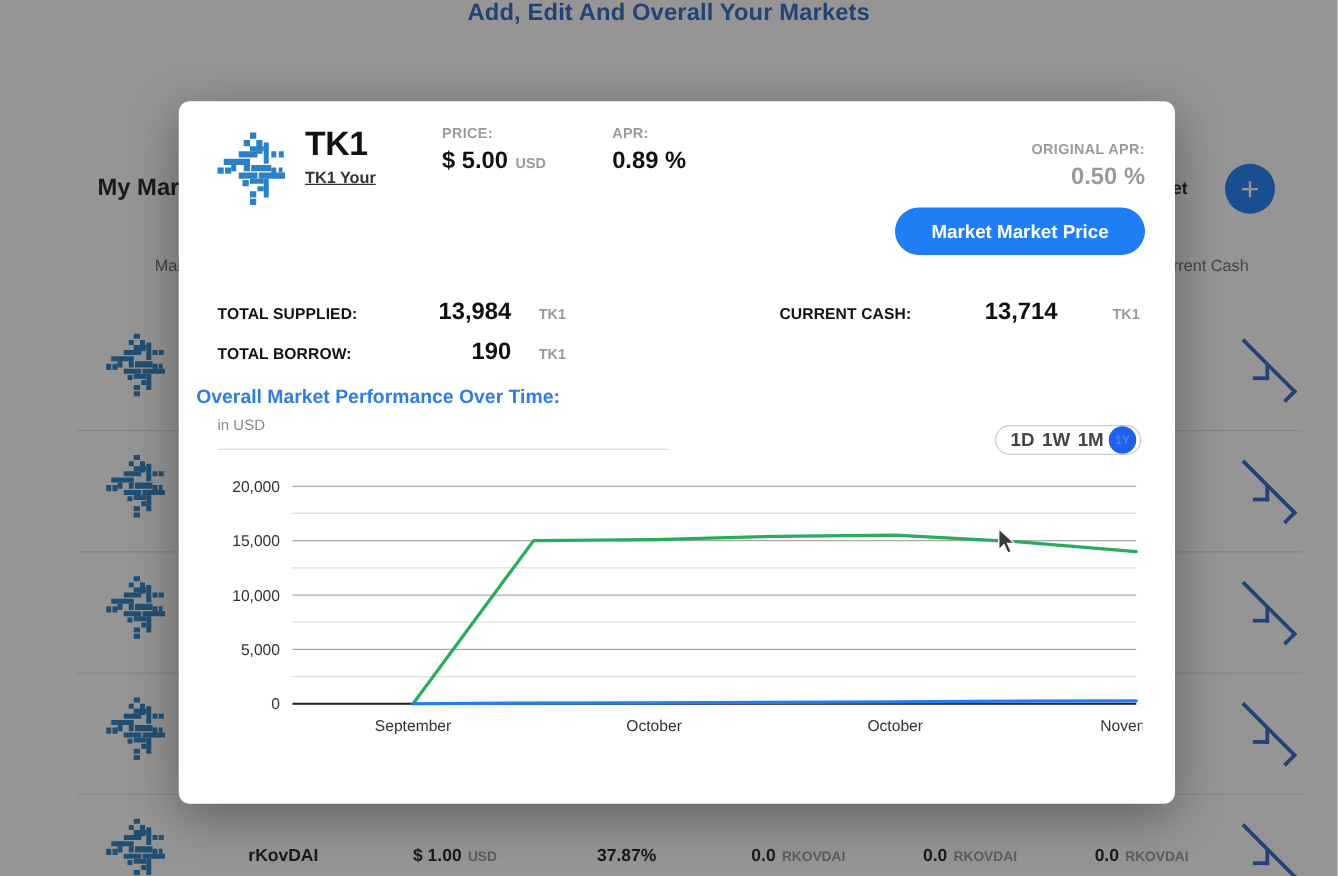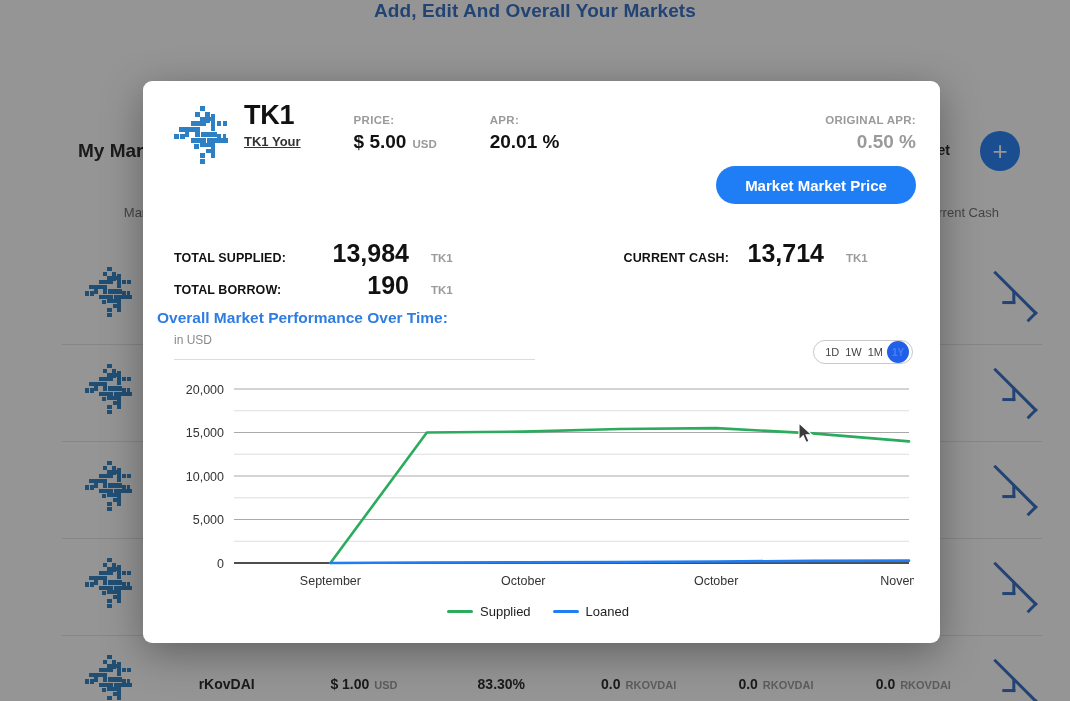--- a/index.html
+++ b/index.html
@@ -85,21 +85,21 @@
     box-shadow: 0 10px 40px rgba(0,0,0,.35);
     overflow: hidden;
   }
   #m-head { position: absolute; left: 31px; top: 20px; display: flex; align-items: flex-start; }
   #m-logo { margin-right: 12px; margin-top: 5px; }
   #m-name { font-size: 27px; font-weight: 700; color: #111; line-height: 1.05; letter-spacing: -.3px; }
   #m-addr {
     font-size: 13px; font-weight: 700; color: #333;
     text-decoration: underline; margin-top: 5px; display: inline-block;
   }
-  .m-stat { margin-left: 53px; margin-top: 13px; }
+  .m-stat { margin-left: 53px; }
   .m-stat .lbl { font-size: 11.5px; font-weight: 600; color: #9a9a9a; letter-spacing: .3px; }
   .m-stat .val { font-size: 19px; font-weight: 700; color: #111; margin-top: 5px; white-space: nowrap; }
   .m-stat .val .u { font-size: 11.5px; font-weight: 600; color: #9a9a9a; margin-left: 6px; }
 
   #m-origapr {
     position: absolute; right: 24px; top: 33px; text-align: right;
   }
   #m-origapr .lbl { font-size: 11.5px; font-weight: 600; color: #9a9a9a; letter-spacing: .3px; }
   #m-origapr .val { font-size: 19px; font-weight: 700; color: #9a9a9a; margin-top: 5px; }
 
@@ -108,26 +108,26 @@
     width: 200px; height: 38px; border: none; border-radius: 19px;
     background: #1f7ef6; color: #fff;
     font-family: inherit; font-size: 15px; font-weight: 600;
     cursor: pointer;
   }
 
   .kv {
     position: absolute; display: flex; align-items: baseline;
   }
   .kv .k { font-size: 12.5px; font-weight: 700; color: #111; letter-spacing: .1px; }
-  .kv .v { font-size: 25px; font-weight: 700; color: #111; }
+  .kv .v { font-size: 19px; font-weight: 700; color: #111; }
   .kv .u { font-size: 11.5px; font-weight: 600; color: #9a9a9a; }
 
   #kv1 { left: 31px; top: 158px; }
   #kv2 { left: 31px; top: 190px; }
-  #kv3 { left: 466px; top: 158px; }
+  #kv3 { left: 466px; top: 158px; gap: 22px; }
   #kv4 { left: 466px; top: 190px; }
   #kv1 .k, #kv2 .k { width: 140px; }
   #kv3 .k, #kv4 .k { width: 120px; text-align: right; }
   #kv1 .v, #kv2 .v { width: 95px; text-align: right; }
   #kv3 .v, #kv4 .v { width: 95px; text-align: right; }
   #kv1 .u, #kv2 .u { margin-left: 22px; }
   #kv3 .u, #kv4 .u { margin-left: 22px; }
 
   #ch-title {
     position: absolute; left: 14px; top: 228px;
@@ -135,21 +135,21 @@
   }
   #ch-sub { position: absolute; left: 31px; top: 252px; font-size: 12px; color: #8a8a8a; }
   #ch-rule { position: absolute; left: 31px; top: 278px; width: 361px; height: 1px; background: #dcdcdc; }
 
   #range {
     position: absolute; right: 27px; top: 259px;
     height: 24px; border: 1px solid #c9c9c9; border-radius: 12px;
     display: flex; align-items: center; padding: 0 3px 0 8px;
     background: #fff;
   }
-  #range .opt { font-size: 11px; font-weight: 400; color: #444; padding: 0 3px; text-align: center; }
+  #range .opt { font-size: 15px; font-weight: 700; color: #444; padding: 0 3px; text-align: center; }
   #range .knob {
     width: 22px; height: 22px; border-radius: 50%;
     background: #2060e8; color: #4a7ff0;
     font-size: 10px; font-weight: 700;
     display: flex; align-items: center; justify-content: center;
     margin-left: 1px;
   }
 
   
   #chart { position: absolute; left: 31px; top: 300px; width: 740px; height: 230px; }
@@ -226,21 +226,21 @@
         <div class="c"></div>
         <div class="c"></div>
         <div class="c"></div>
         <div class="c"></div>
         <div class="c chev"><span class="chev"></span></div>
       </div>
       <div class="bg-row">
         <div class="c logo"><span class="logo" style="width: 50px; height: 50px;"><i style="left: 22.449px; top: 0px; width: 4.08163px; height: 4.08163px; background: rgb(45, 128, 196);"></i><i style="left: 18.3673px; top: 5.10204px; width: 4.08163px; height: 4.08163px; background: rgb(45, 128, 196);"></i><i style="left: 26.5306px; top: 5.10204px; width: 4.08163px; height: 9.18367px; background: rgb(45, 128, 196);"></i><i style="left: 31.6327px; top: 7.14286px; width: 4.08163px; height: 14.2857px; background: rgb(45, 128, 196);"></i><i style="left: 22.449px; top: 9.18367px; width: 9.18367px; height: 4.08163px; background: rgb(45, 128, 196);"></i><i style="left: 14.2857px; top: 13.2653px; width: 13.2653px; height: 4.08163px; background: rgb(45, 128, 196);"></i><i style="left: 36.7347px; top: 13.2653px; width: 4.08163px; height: 4.08163px; background: rgb(45, 128, 196);"></i><i style="left: 41.8367px; top: 13.2653px; width: 4.08163px; height: 4.08163px; background: rgb(45, 128, 196);"></i><i style="left: 4.08163px; top: 18.3673px; width: 18.3673px; height: 4.08163px; background: rgb(45, 128, 196);"></i><i style="left: 18.3673px; top: 22.449px; width: 4.08163px; height: 4.08163px; background: rgb(45, 128, 196);"></i><i style="left: 23.4694px; top: 22.449px; width: 13.2653px; height: 4.08163px; background: rgb(45, 128, 196);"></i><i style="left: 0px; top: 24.4898px; width: 4.08163px; height: 4.08163px; background: rgb(45, 128, 196);"></i><i style="left: 5.10204px; top: 24.4898px; width: 4.08163px; height: 4.08163px; background: rgb(45, 128, 196);"></i><i style="left: 9.18367px; top: 22.449px; width: 4.08163px; height: 4.08163px; background: rgb(45, 128, 196);"></i><i style="left: 14.2857px; top: 27.551px; width: 13.2653px; height: 4.08163px; background: rgb(45, 128, 196);"></i><i style="left: 28.5714px; top: 27.551px; width: 18.3673px; height: 4.08163px; background: rgb(45, 128, 196);"></i><i style="left: 22.449px; top: 31.6327px; width: 9.18367px; height: 4.08163px; background: rgb(45, 128, 196);"></i><i style="left: 17.3469px; top: 32.6531px; width: 4.08163px; height: 4.08163px; background: rgb(45, 128, 196);"></i><i style="left: 27.551px; top: 36.7347px; width: 4.08163px; height: 4.08163px; background: rgb(45, 128, 196);"></i><i style="left: 31.6327px; top: 31.6327px; width: 4.08163px; height: 13.2653px; background: rgb(45, 128, 196);"></i><i style="left: 22.449px; top: 40.8163px; width: 4.08163px; height: 4.08163px; background: rgb(45, 128, 196);"></i><i style="left: 22.449px; top: 45.9184px; width: 4.08163px; height: 4.08163px; background: rgb(45, 128, 196);"></i><i style="left: 36.7347px; top: 24.4898px; width: 4.08163px; height: 4.08163px; background: rgb(45, 128, 196);"></i><i style="left: 41.8367px; top: 24.4898px; width: 3.06122px; height: 3.06122px; background: rgb(45, 128, 196);"></i></span></div>
         <div class="c">rKovDAI</div>
         <div class="c">$ 1.00<span class="unit">USD</span></div>
-        <div class="c">83.30%</div>
+        <div class="c">37.87%</div>
         <div class="c">0.0<span class="unit">RKOVDAI</span></div>
         <div class="c">0.0<span class="unit">RKOVDAI</span></div>
         <div class="c">0.0<span class="unit">RKOVDAI</span></div>
         <div class="c chev"><span class="chev"></span></div>
       </div>
     </div>
 </div>
 
 <div id="overlay"></div>
 
@@ -281,21 +281,21 @@
 
     <div class="m-stat">
       <div class="lbl">PRICE:</div>
       <div class="val">
         <span>$ 5.00</span><span class="u">USD</span>
       </div>
     </div>
 
     <div class="m-stat">
       <div class="lbl">APR:</div>
-      <div class="val">20.01 %</div>
+      <div class="val">0.89 %</div>
     </div>
   </div>
 
   <div id="m-origapr">
     <div class="lbl">ORIGINAL APR:</div>
     <div class="val">0.50 %</div>
   </div>
 
   <button id="m-modify">Market Market Price</button>
 
@@ -343,28 +343,18 @@
         <text x="50" y="56" class="ylab">15,000</text>
         <text x="50" y="12.5" class="ylab">20,000</text>
         <line x1="60" x2="735" y1="182" y2="182" stroke="#222" stroke-width="1.6"></line>
         <polyline points="156.42857142857142,182 252.85714285714283,51.5 349.2857142857143,50.629999999999995 445.71428571428567,48.02000000000001 542.1428571428571,47.150000000000006 638.5714285714286,52.370000000000005 735,60.33919999999999" fill="none" stroke="#2bab5d" stroke-width="2.6" stroke-linejoin="round" stroke-linecap="round"></polyline>
         <polyline points="156.42857142857142,182 252.85714285714283,181.478 349.2857142857143,181.217 445.71428571428567,180.956 542.1428571428571,180.434 638.5714285714286,179.912 735,179.651" fill="none" stroke="#1f7ef6" stroke-width="2.6" stroke-linejoin="round" stroke-linecap="round"></polyline>
         <text x="156.42857142857142" y="204" class="xlab">September</text>
         <text x="349.2857142857143" y="204" class="xlab">October</text>
         <text x="542.1428571428571" y="204" class="xlab">October</text>
         <text x="735" y="204" class="xlab">November</text>
       </svg>
-    <div id="legend">
-        <div class="li">
-          <span class="sw" style="background: rgb(43, 171, 93);"></span>
-          <span>Supplied</span>
-        </div>
-        <div class="li">
-          <span class="sw" style="background: rgb(31, 126, 246);"></span>
-          <span>Loaned</span>
-        </div>
-      </div>
   </div>
 
   <svg id="cursor" viewBox="0 0 16 24">
     <path d="M1,1 L1,18 L5.2,13.8 L8.2,20.5 L11,19.2 L8.1,12.8 L13.6,12.6 Z" fill="#3a3a3a" stroke="#ffffff" stroke-width="1.1"></path>
   </svg>
 </div>
 
 </body></html>

